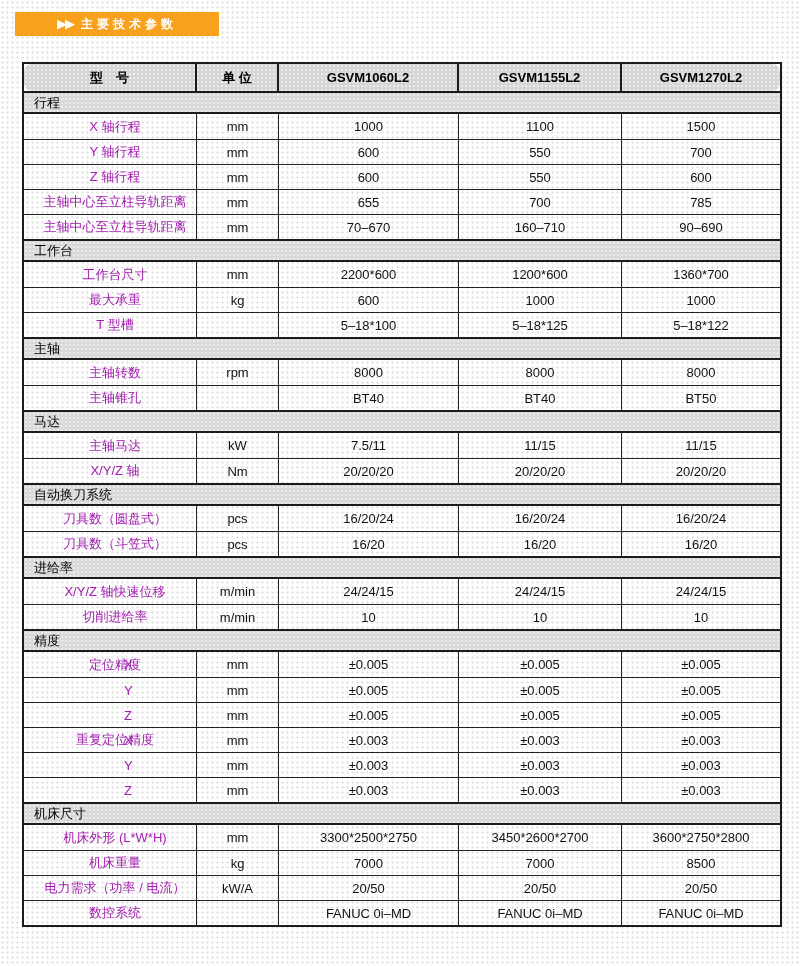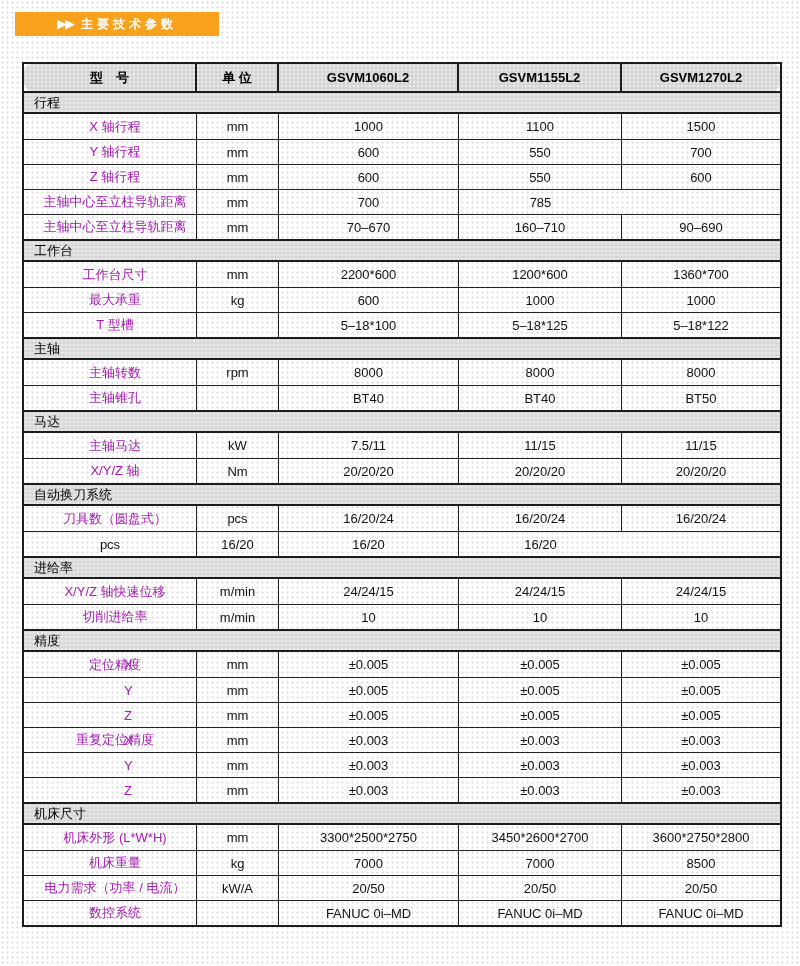--- a/index.html
+++ b/index.html
@@ -177,20 +177,21 @@
     <div class="cell center-cell v-sep">550</div>
     <div class="cell center-cell">600</div>
   </div>
 
   <div class="row">
     <div class="cell label-cell v-sep">
       <span class="label-main">主轴中心至立柱导轨距离</span>
       <span class="label-axis"></span>
     </div>
     <div class="cell center-cell v-sep">mm</div>
+    <div class="cell center-cell v-sep">655</div>
     <div class="cell center-cell v-sep">700</div>
     <div class="cell center-cell">785</div>
   </div>
 
   <div class="row">
     <div class="cell label-cell v-sep">
       <span class="label-main">主轴中心至立柱导轨距离</span>
       <span class="label-axis"></span>
     </div>
     <div class="cell center-cell v-sep">mm</div>
@@ -297,20 +298,24 @@
       <span class="label-main">刀具数（圆盘式）</span>
       <span class="label-axis"></span>
     </div>
     <div class="cell center-cell v-sep">pcs</div>
     <div class="cell center-cell v-sep">16/20/24</div>
     <div class="cell center-cell v-sep">16/20/24</div>
     <div class="cell center-cell">16/20/24</div>
   </div>
 
   <div class="row">
+    <div class="cell label-cell v-sep">
+      <span class="label-main">刀具数（斗笠式）</span>
+      <span class="label-axis"></span>
+    </div>
     <div class="cell center-cell v-sep">pcs</div>
     <div class="cell center-cell v-sep">16/20</div>
     <div class="cell center-cell v-sep">16/20</div>
     <div class="cell center-cell">16/20</div>
   </div>
 
   <div class="section-row">
     <span class="section-title">进给率</span>
   </div>
 

